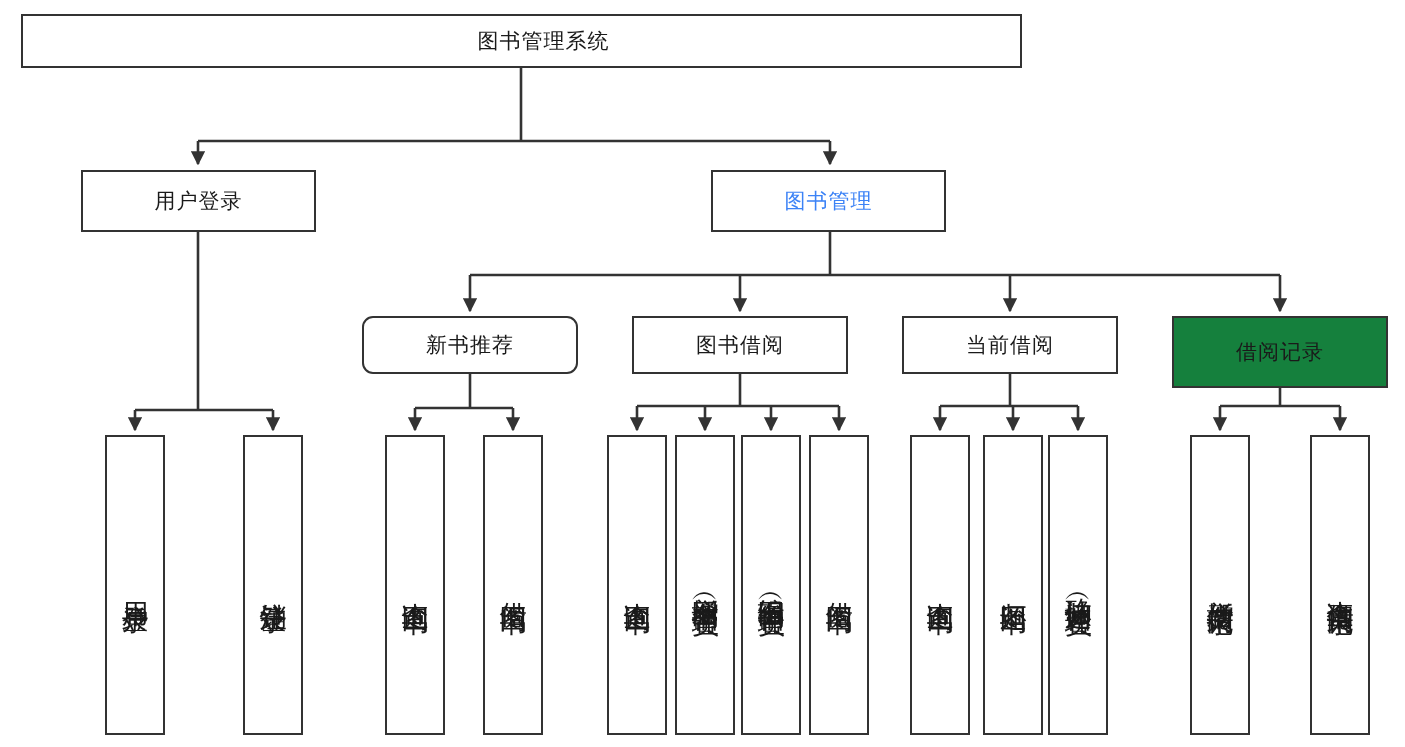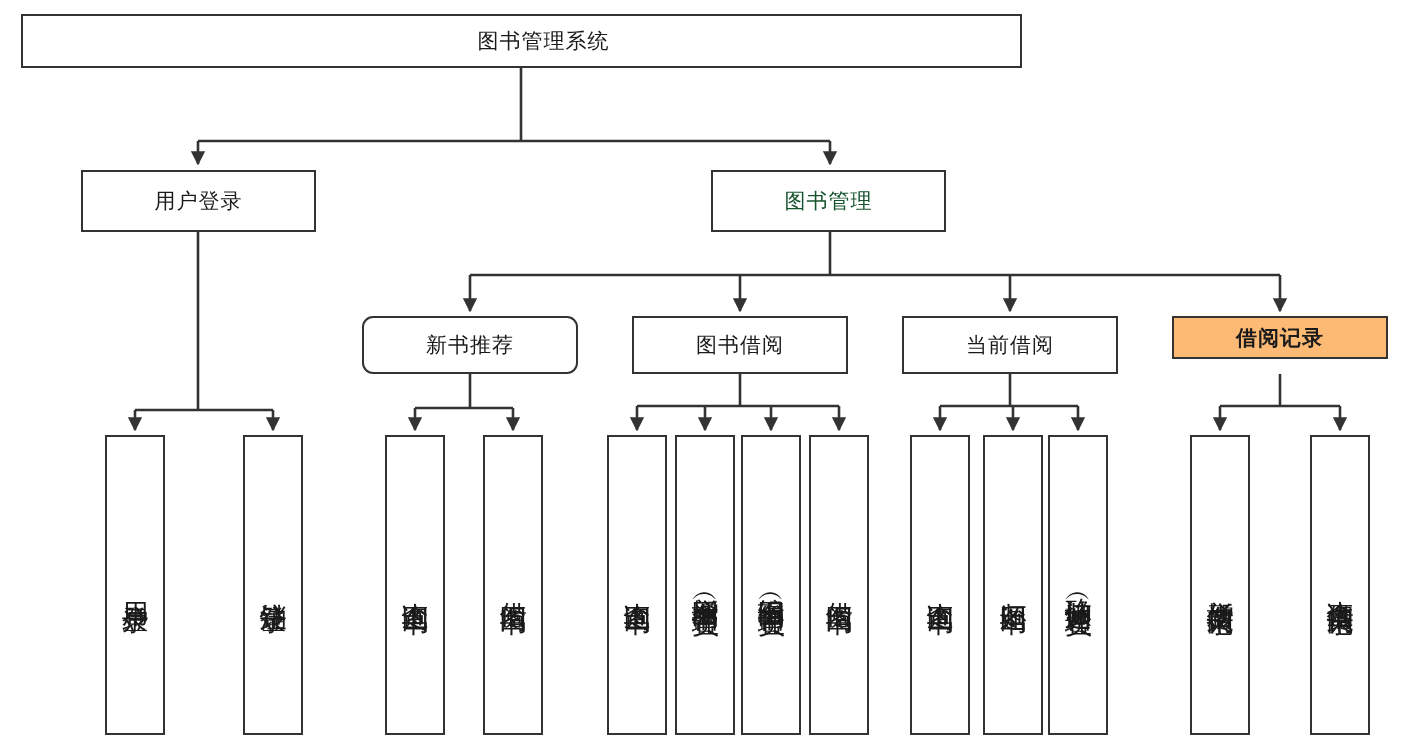--- a/index.html
+++ b/index.html
@@ -117,34 +117,34 @@
     </g>
   </svg>
 
   <div class="node horiz" style="left: 21px; top: 14px; width: 1001px; height: 54px; border-color: rgb(51, 51, 51); background: rgb(255, 255, 255); color: rgb(26, 26, 26); padding-left: 44px;">
     <span>图书管理系统</span>
   </div>
 
   <div class="node horiz" style="left: 81px; top: 170px; width: 235px; height: 62px; border-color: rgb(51, 51, 51); background: rgb(255, 255, 255); color: rgb(26, 26, 26);">
     <span>用户登录</span>
   </div>
-  <div class="node horiz" style="left: 711px; top: 170px; width: 235px; height: 62px; border-color: rgb(51, 51, 51); background: rgb(255, 255, 255); color: #14532d;">
+  <div class="node horiz" style="left: 711px; top: 170px; width: 235px; height: 62px; border-color: rgb(51, 51, 51); background: rgb(255, 255, 255); color: #3b82f6;">
     <span>图书管理</span>
   </div>
 
   <div class="node horiz" style="left: 362px; top: 316px; width: 216px; height: 58px; border-color: rgb(51, 51, 51); background: rgb(255, 255, 255); color: rgb(26, 26, 26); border-radius: 11px;">
     <span>新书推荐</span>
   </div>
   <div class="node horiz" style="left: 902px; top: 316px; width: 216px; height: 58px; border-color: rgb(51, 51, 51); background: rgb(255, 255, 255); color: rgb(26, 26, 26);">
     <span>当前借阅</span>
   </div>
   <div class="node horiz" style="left: 632px; top: 316px; width: 216px; height: 58px; border-color: rgb(51, 51, 51); background: rgb(255, 255, 255); color: rgb(26, 26, 26);">
     <span>图书借阅</span>
   </div>
-  <div class="node horiz" style="left: 1172px; top: 316px; width: 216px; height: 43px; border-color: rgb(51, 51, 51); background: #fdba74; color: rgb(26, 26, 26); font-weight: bold;">
+  <div class="node horiz" style="left: 1172px; top: 316px; width: 216px; height: 72px; border-color: rgb(51, 51, 51); background: #15803d; color: rgb(26, 26, 26);">
     <span>借阅记录</span>
   </div>
 
   <div class="node vert" style="left: 105px; top: 435px; width: 60px; height: 300px; border-color: rgb(51, 51, 51); background: rgb(255, 255, 255); color: rgb(26, 26, 26);">
     <span class="vlabel">用户登录</span>
   </div>
   <div class="node vert" style="left: 243px; top: 435px; width: 60px; height: 300px; border-color: rgb(51, 51, 51); background: rgb(255, 255, 255); color: rgb(26, 26, 26);">
     <span class="vlabel">注销登录</span>
   </div>
   <div class="node vert" style="left: 385px; top: 435px; width: 60px; height: 300px; border-color: rgb(51, 51, 51); background: rgb(255, 255, 255); color: rgb(26, 26, 26);">

